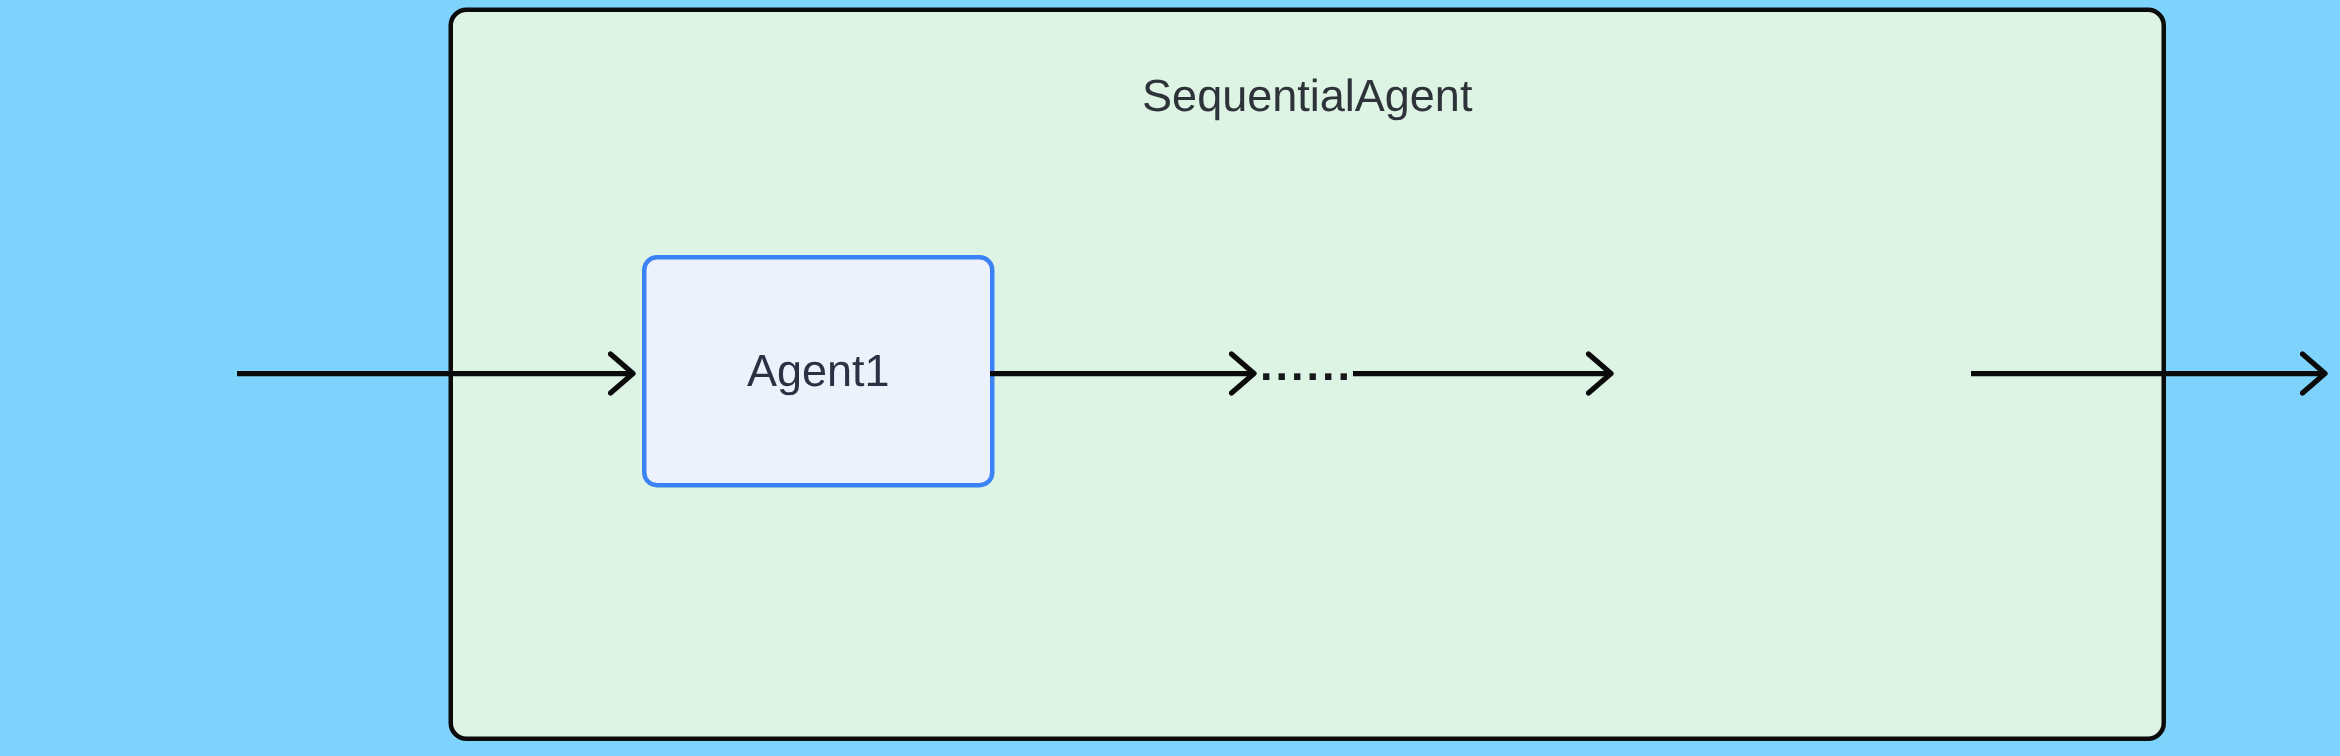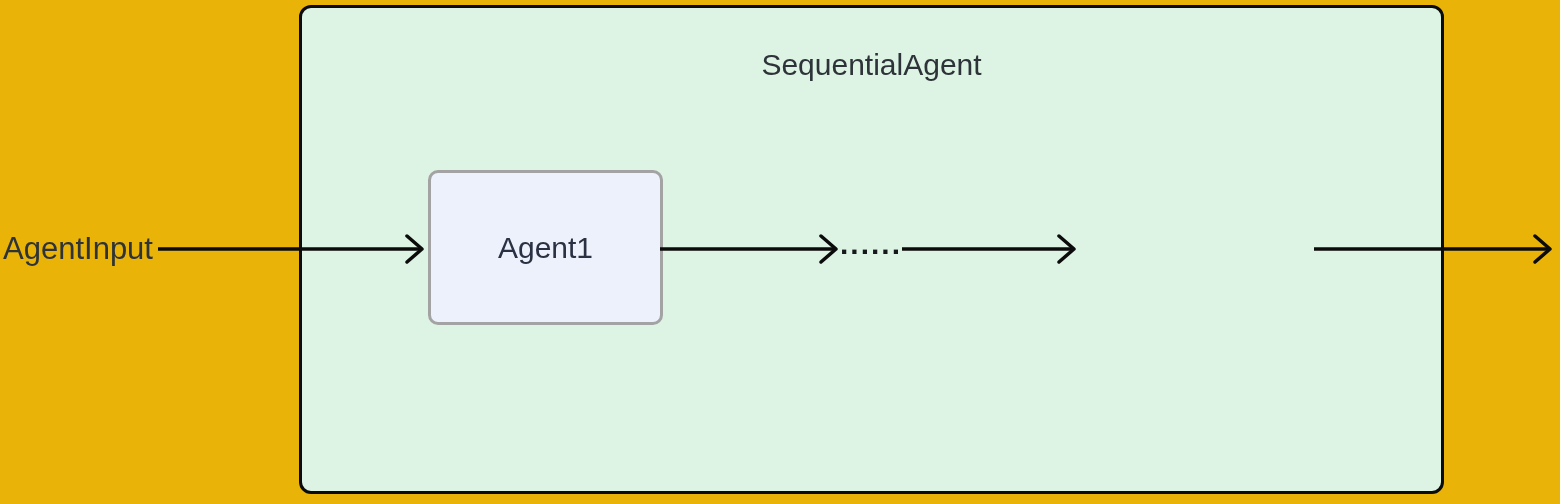--- a/index.html
+++ b/index.html
@@ -1,20 +1,20 @@
 <!DOCTYPE html>
 <html><head>
 <meta charset="utf-8">
 <style>
   html, body { margin: 0; padding: 0; background: #ffffff; }
   .canvas {
     position: relative;
     width: 1560px;
     height: 504px;
-    background: #eab308;
+    background: #7dd3fc;
     font-family: "Liberation Sans", sans-serif;
     overflow: hidden;
   }
   .container-box {
     position: absolute;
     left: 299px;
     top: 5px;
     width: 1139px;
     height: 483px;
     background: #ddf3e3;
@@ -26,21 +26,21 @@
     left: 0;
     top: 40px;
     width: 100%;
     text-align: center;
     font-size: 30px;
     color: #2d3338;
   }
   .node {
     position: absolute;
     background: #edf1fb;
-    border: 3px solid #a3a3a3;
+    border: 3px solid #3b82f6;
     border-radius: 10px;
     display: flex;
     align-items: center;
     justify-content: center;
     font-size: 30px;
     color: #2a3142;
   }
   .node-agent1 { left: 428px; top: 170px; width: 229px; height: 149px; }
   .node-agentn { left: 1080px; top: 170px; width: 231px; height: 149px; }
   .input-label {
@@ -84,21 +84,20 @@
 
   <div class="container-box">
     <div class="container-title">SequentialAgent</div>
   </div>
 
   <div class="node node-agent1">
     <span>Agent1</span>
   </div>
 
 
-  <div class="input-label">AgentInput</div>
 
   <div class="edge-ellipsis">......</div>
 
   <svg class="arrow-layer" width="1560" height="504" viewBox="0 0 1560 504" xmlns="http://www.w3.org/2000/svg">
     <defs>
       <marker id="arrowhead" markerUnits="userSpaceOnUse" markerWidth="22" markerHeight="34" refX="17" refY="15" orient="auto">
         <path d="M2,2 L17,15 L2,28" fill="none" stroke="#0b0b0b" stroke-width="3.5" stroke-linecap="round" stroke-linejoin="round"></path>
       </marker>
     </defs>
     <line x1="158" y1="249" x2="422" y2="249" stroke="#0b0b0b" stroke-width="3.5" marker-end="url(#arrowhead)"></line>

